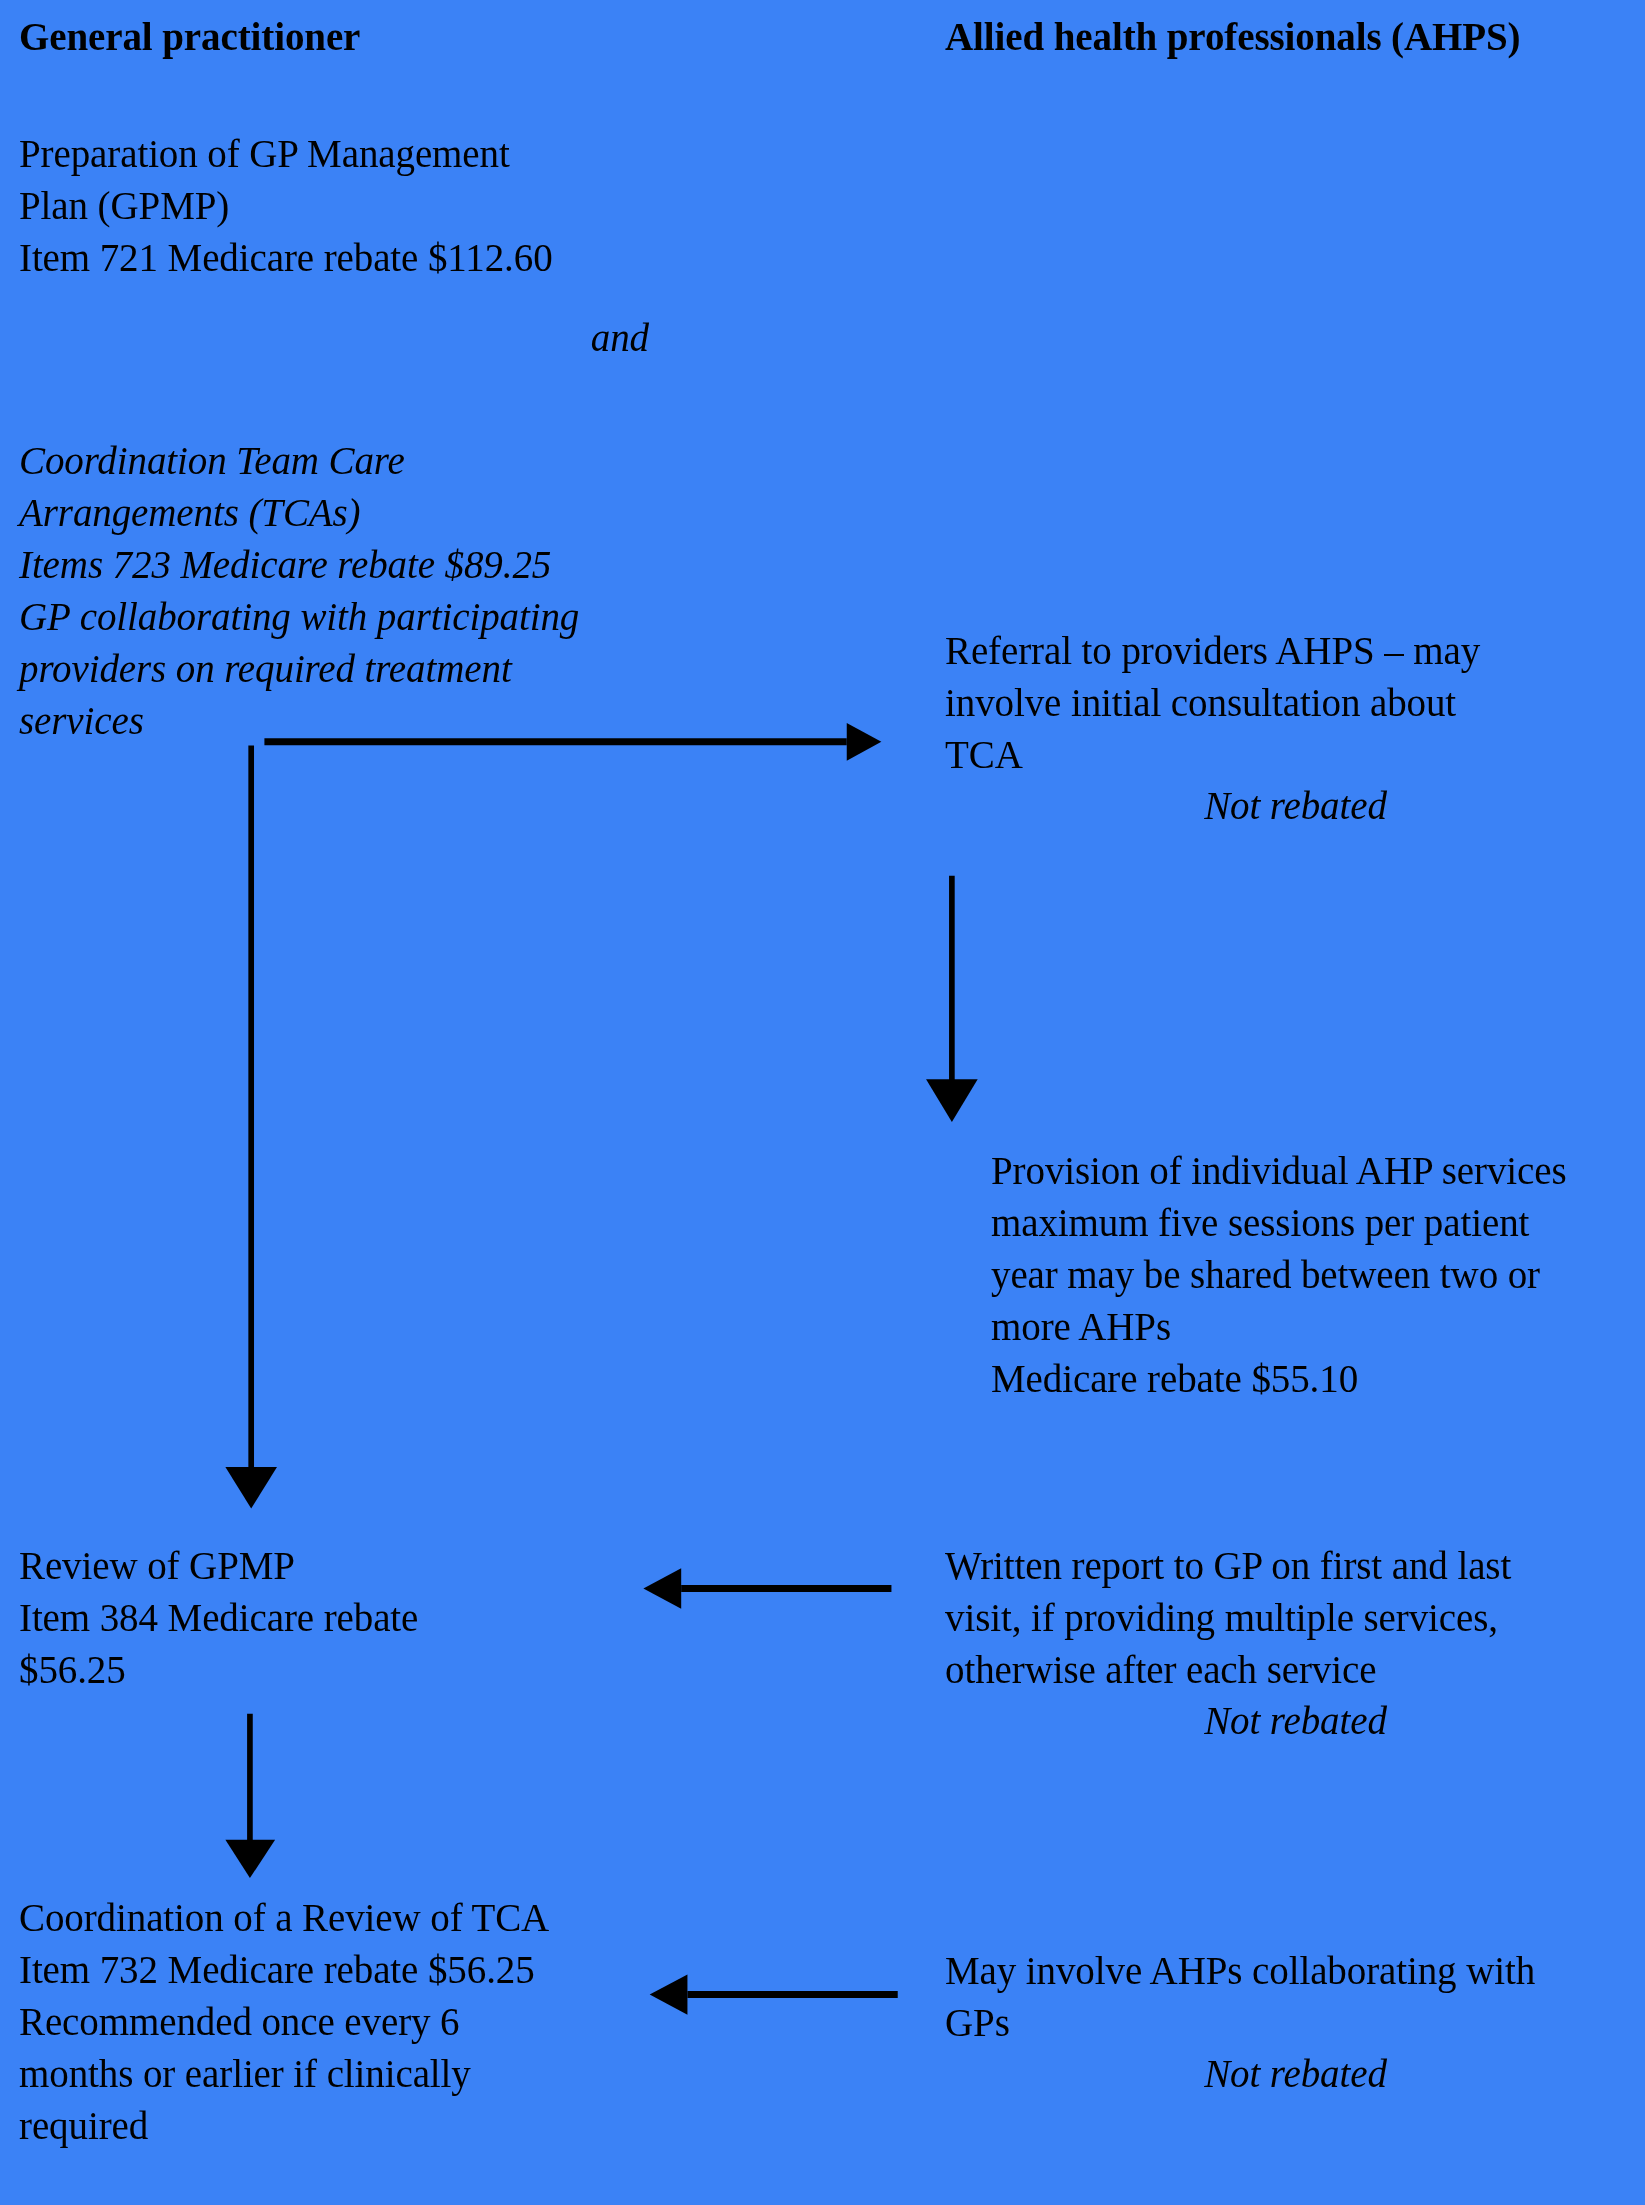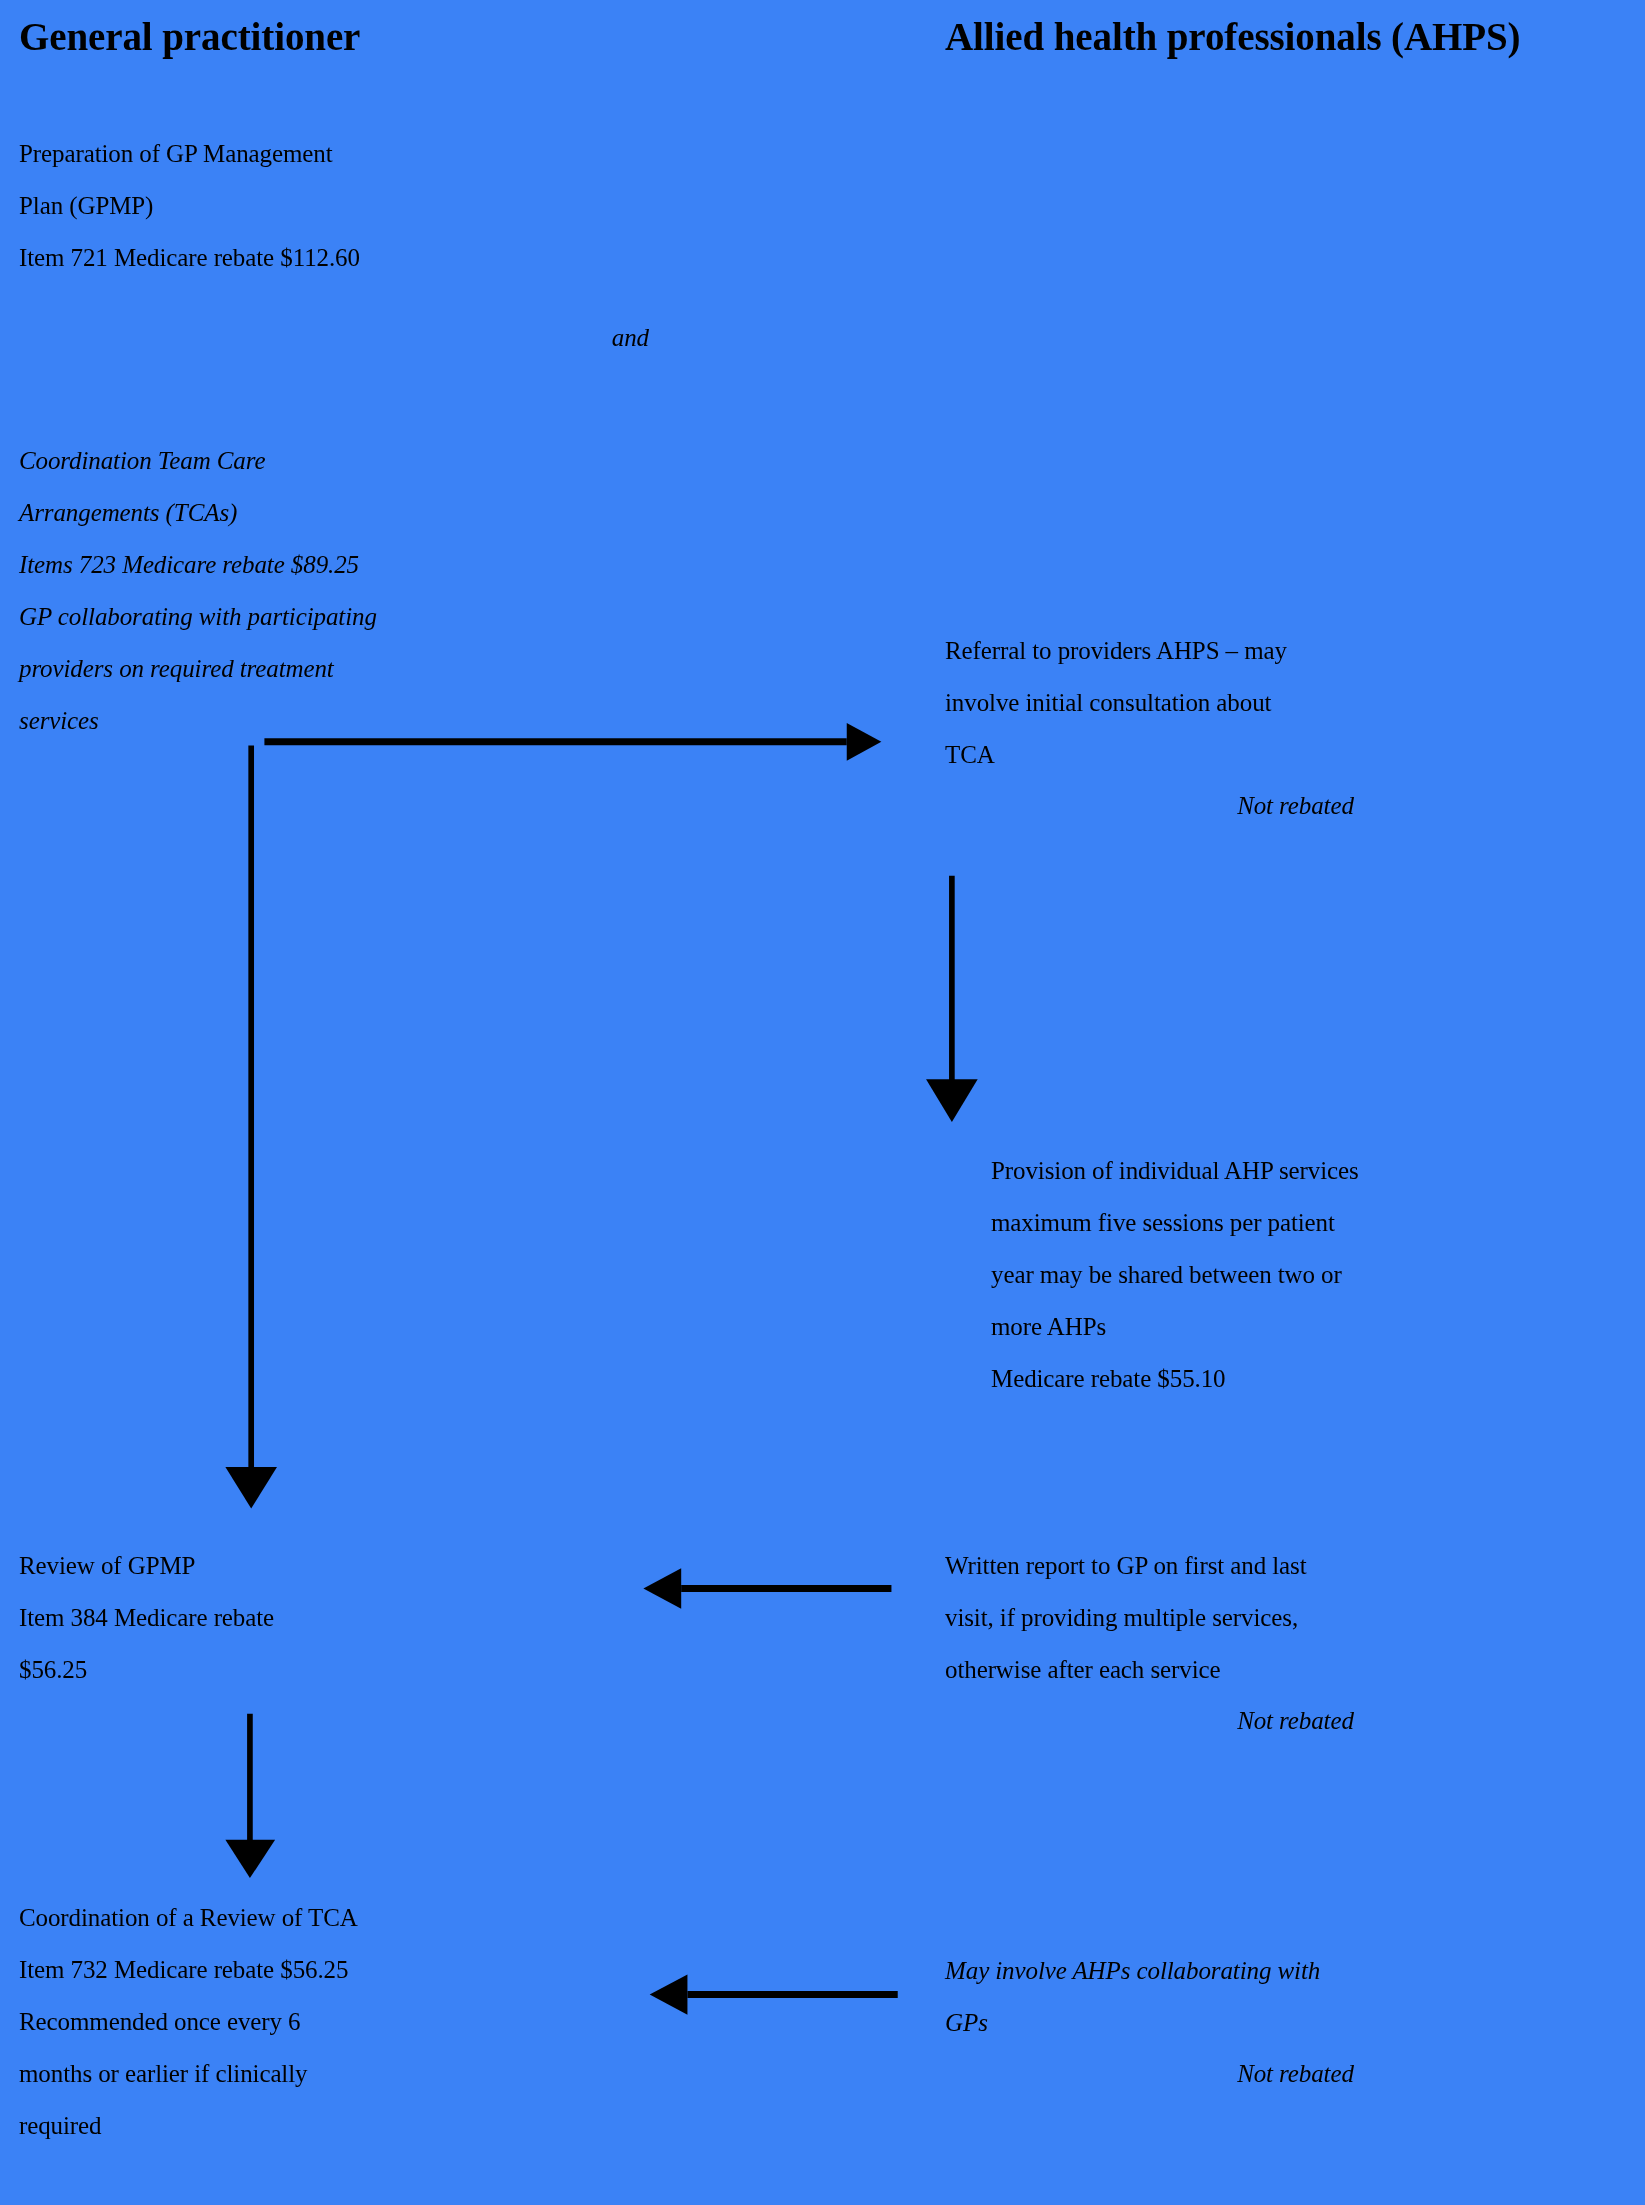--- a/index.html
+++ b/index.html
@@ -11,21 +11,21 @@
     position: relative;
     width: 1645px;
     height: 2205px;
     background: #3b82f6;
     font-family: "Liberation Serif", "DejaVu Serif", serif;
     color: #000000;
     overflow: hidden;
   }
   .blk {
     position: absolute;
-    font-size: 25px;
+    font-size: 39px;
     line-height: 52px;
     white-space: pre-wrap;
     letter-spacing: -0.1px;
   }
   .hdr {
     font-weight: bold;
     font-size: 39px;
     line-height: 52px;
   }
   .ital {
@@ -87,21 +87,21 @@
 year may be shared between two or
 more AHPs
 Medicare rebate $55.10</div>
 
   <div class="blk" style="left:945px; top:1540px; width:701px;">Written report to GP on first and last
 visit, if providing multiple services,
 otherwise after each service</div>
 
   <div class="blk ital" style="left:945px; top:1695px; width:701px;">Not rebated</div>
 
-  <div class="blk" style="left:945px; top:1945px; width:701px;font-style:italic;">May involve AHPs collaborating with
+  <div class="blk" style="left:945px; top:1945px; width:701px;">May involve AHPs collaborating with
 GPs</div>
 
   <div class="blk ital" style="left:945px; top:2048px; width:701px;">Not rebated</div>
 
   <svg class="arrow-layer" viewBox="0 0 2613 3502" width="1645" height="2205">
 
     <g>
       <line class="line" x1="420" y1="1178" x2="1345" y2="1178" stroke="#000000" stroke-width="11"></line>
       <polygon points="1345,1148 1400,1178 1345,1208" fill="#000000"></polygon>
     </g>

